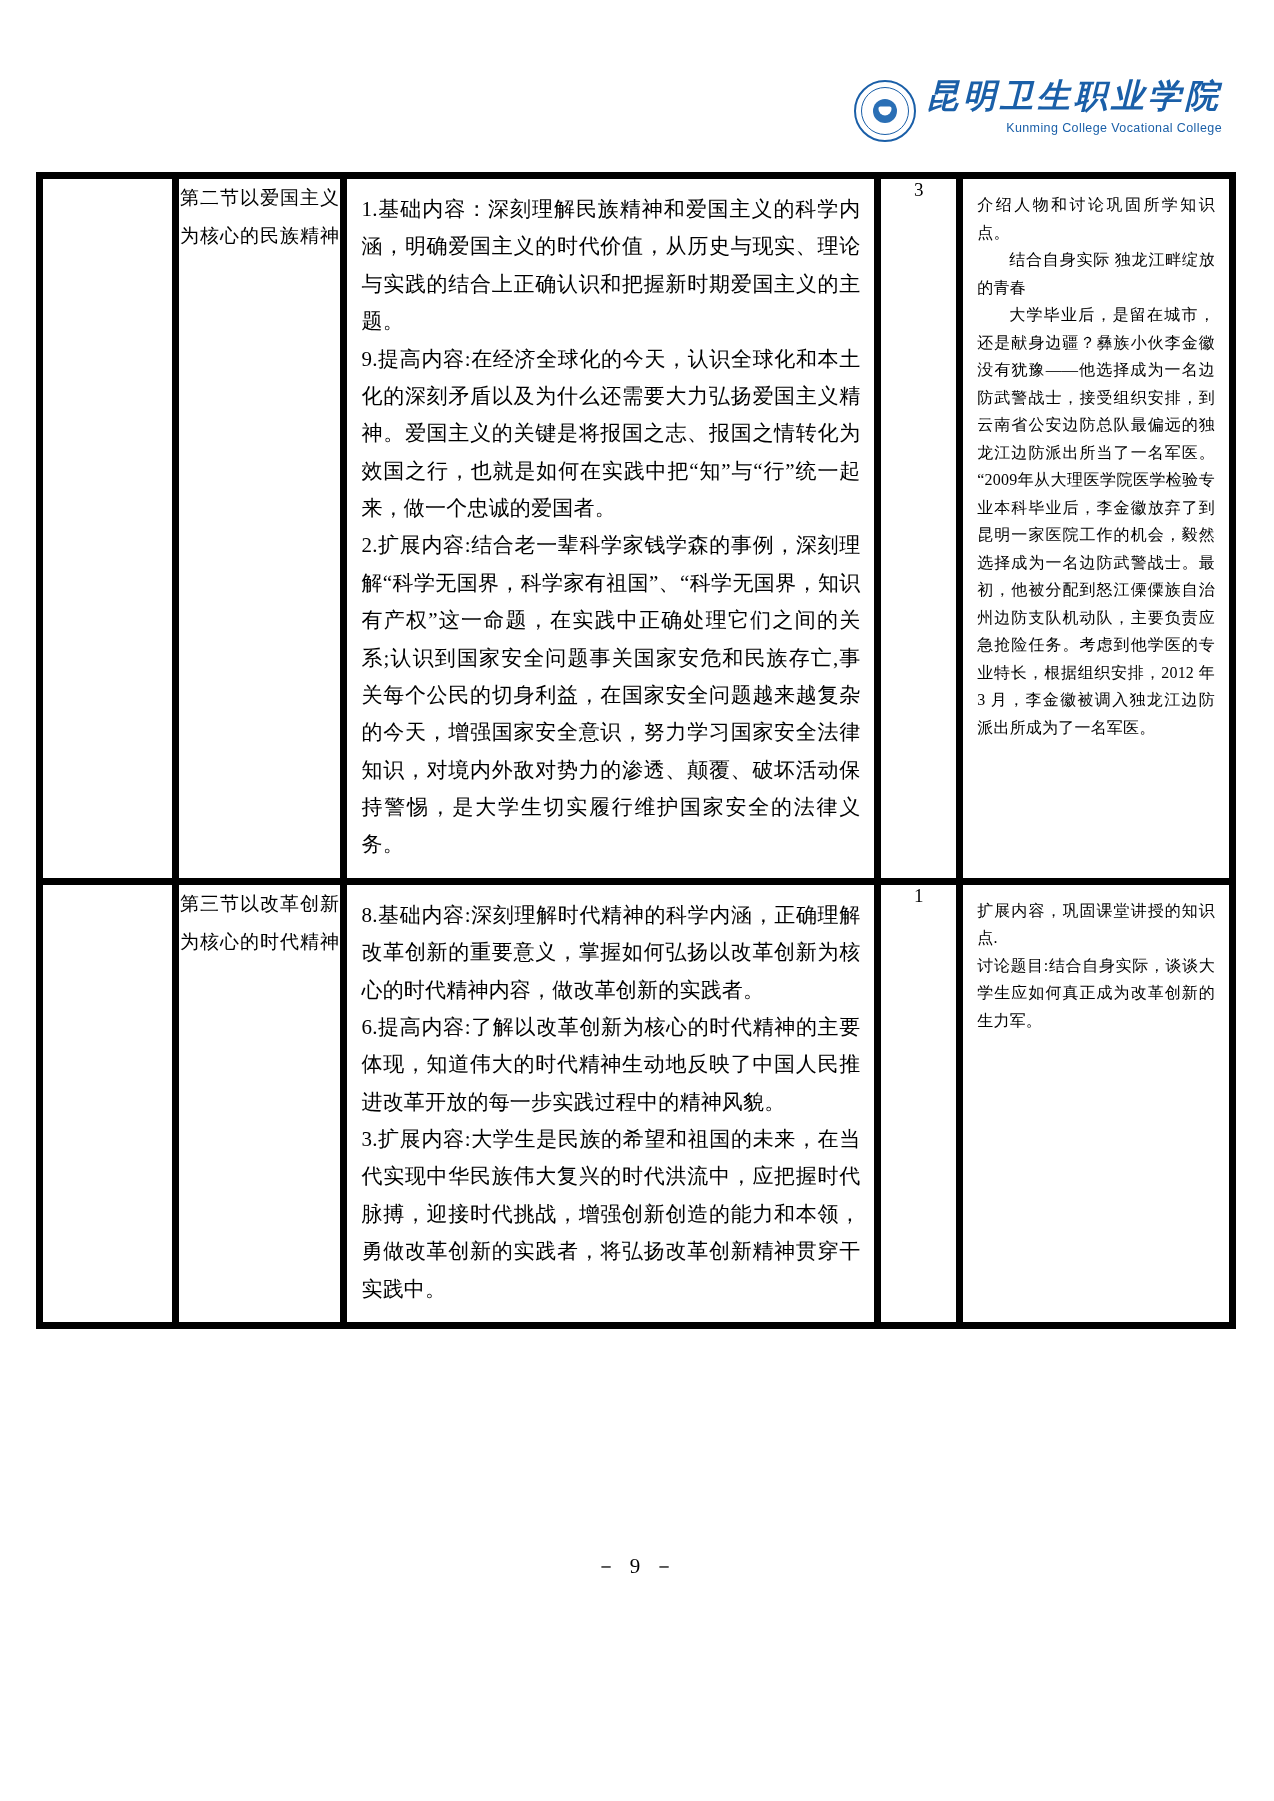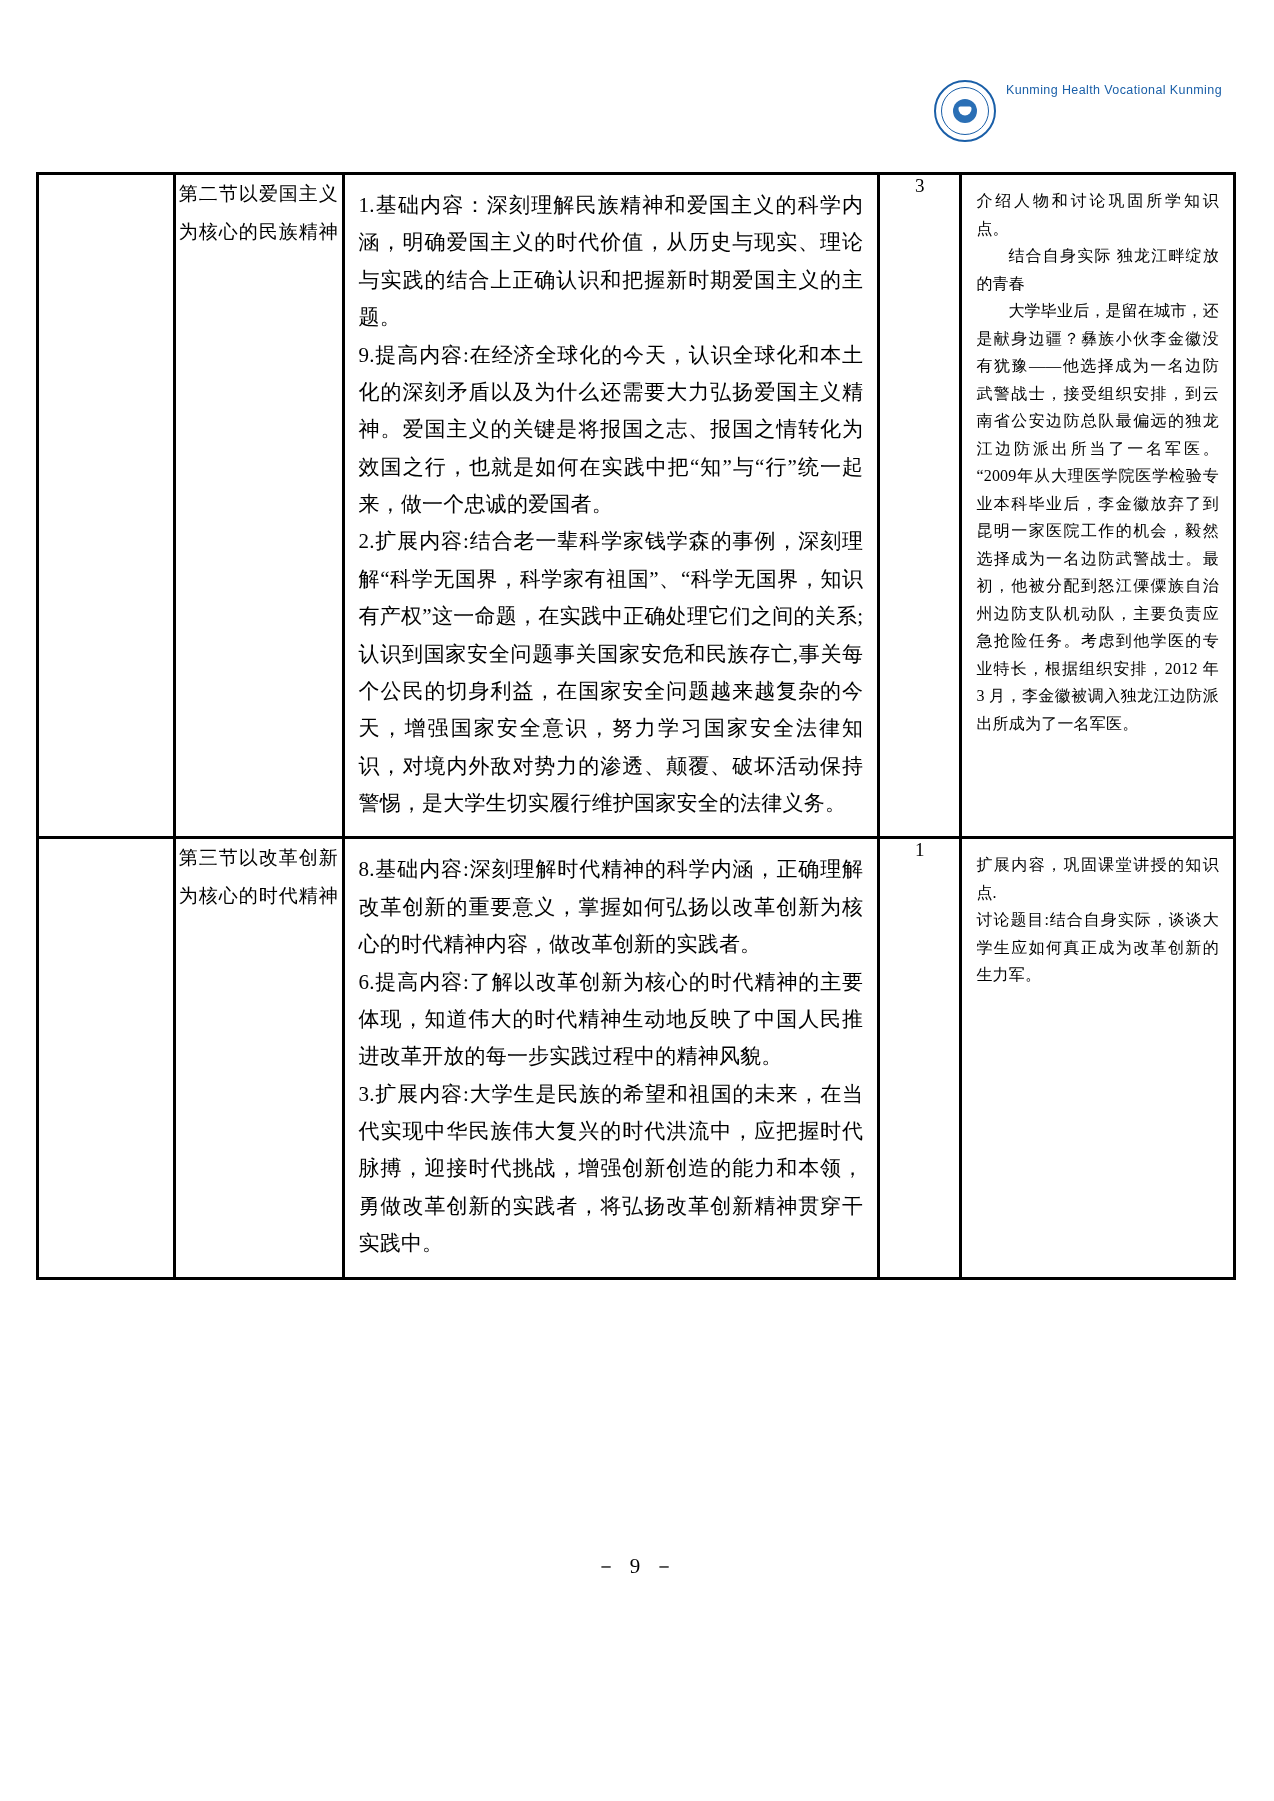--- a/index.html
+++ b/index.html
@@ -96,21 +96,21 @@
     left: 36px;
     top: 172px;
     width: 1200px;
   }
   table.doc-table {
     border-collapse: collapse;
     width: 1200px;
     table-layout: fixed;
   }
   table.doc-table td {
-    border: 3px solid #000000;
+    border: 7px solid #000000;
     vertical-align: top;
     padding: 0;
   }
   .col-a { width: 120px; }
   .col-b { width: 148px; }
   .col-c { width: 470px; }
   .col-d { width: 72px; }
   .col-e { width: 240px; }
 
   .cell-pad {
@@ -158,21 +158,22 @@
 </head>
 <body>
 
 <div class="page">
 
   <div class="header">
     <div class="seal">
       <div class="seal-core"></div>
     </div>
     <div class="logo-text">
-      <div class="logo-en">Kunming Health Vocational Kunming</div>
+      <div class="logo-cn">昆明卫生职业学院</div>
+      <div class="logo-en">Kunming College Vocational College</div>
     </div>
   </div>
 
   <div class="tbl-wrap">
     <table class="doc-table">
       <colgroup>
         <col class="col-a">
           <col class="col-b">
           <col class="col-c">
           <col class="col-d">

